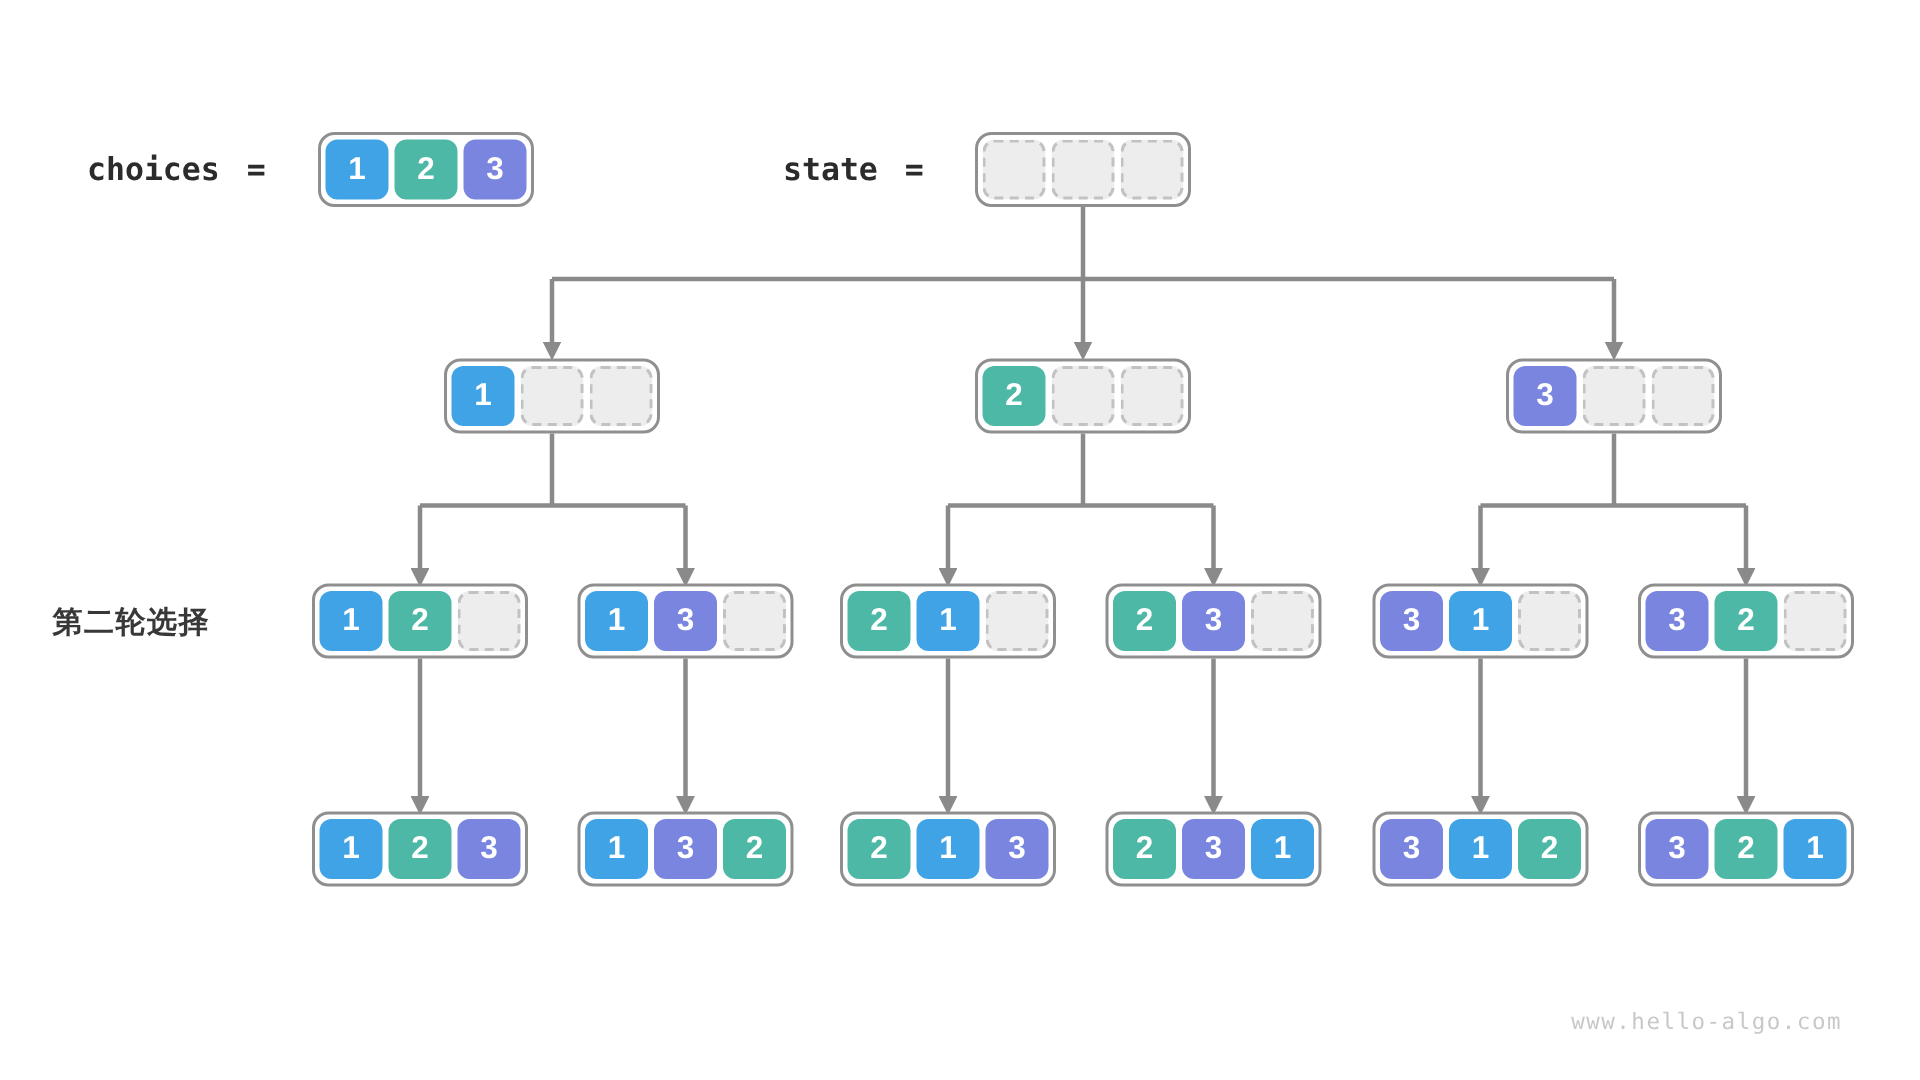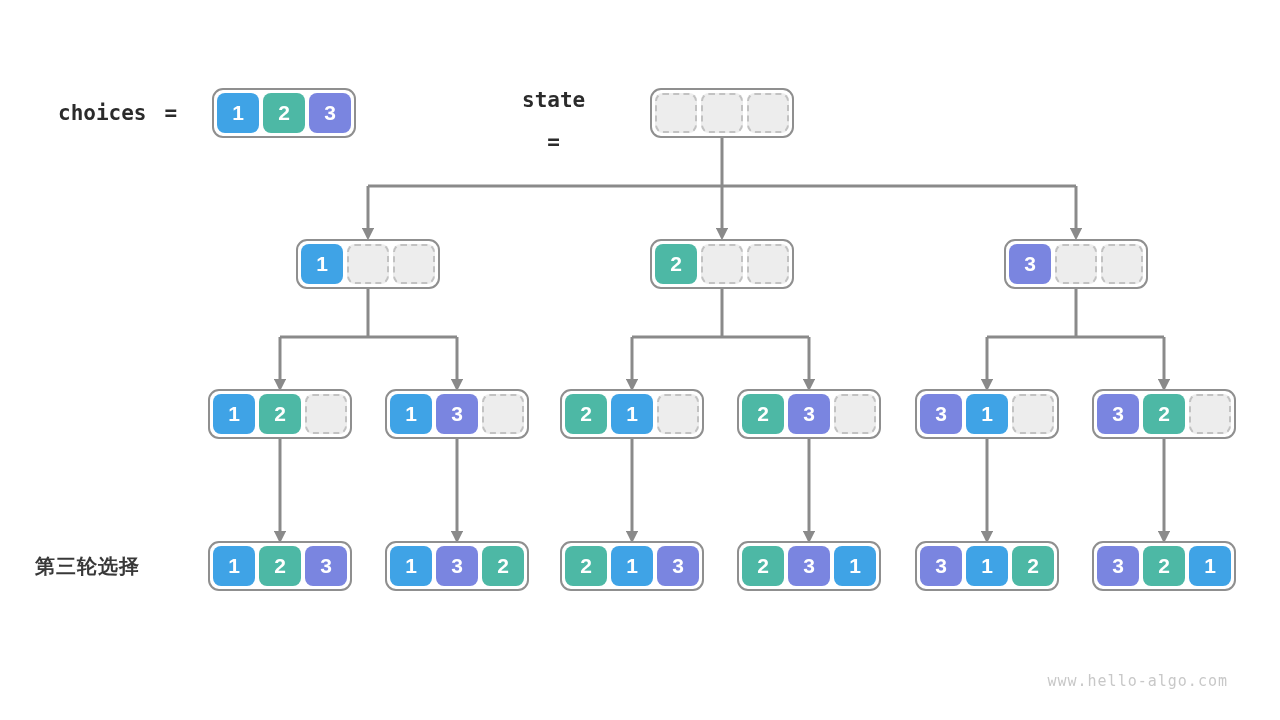--- a/index.html
+++ b/index.html
@@ -88,21 +88,21 @@
   <div class="eq-row" style="left:58px;top:88px;">
     <span>choices</span>
     <span>=</span>
   </div>
   <div class="sbox" style="left:212px;top:88px;">
       <span class="cell" style="background: rgb(63, 163, 230);">1</span>
       <span class="cell" style="background: rgb(77, 184, 165);">2</span>
       <span class="cell" style="background: rgb(122, 133, 224);">3</span>
     </div>
 
-  <div class="eq-row" style="left:522px;top:88px;flex-direction:column;">
+  <div class="eq-row" style="left:522px;top:88px;">
     <span>state</span>
     <span>=</span>
   </div>
   <div class="sbox" style="left:650px;top:88px;">
       <span class="cell empty" style="background: rgb(237, 237, 237); border-color: rgb(194, 194, 194);"></span>
       <span class="cell empty" style="background: rgb(237, 237, 237); border-color: rgb(194, 194, 194);"></span>
       <span class="cell empty" style="background: rgb(237, 237, 237); border-color: rgb(194, 194, 194);"></span>
     </div>
 
   <div class="sbox" style="left:296px;top:239px;">
@@ -114,20 +114,21 @@
       <span class="cell" style="background: rgb(77, 184, 165);">2</span>
       <span class="cell empty" style="background: rgb(237, 237, 237); border-color: rgb(194, 194, 194);"></span>
       <span class="cell empty" style="background: rgb(237, 237, 237); border-color: rgb(194, 194, 194);"></span>
     </div>
   <div class="sbox" style="left:1004px;top:239px;">
       <span class="cell" style="background: rgb(122, 133, 224);">3</span>
       <span class="cell empty" style="background: rgb(237, 237, 237); border-color: rgb(194, 194, 194);"></span>
       <span class="cell empty" style="background: rgb(237, 237, 237); border-color: rgb(194, 194, 194);"></span>
     </div>
 
+  <div class="row-label" style="left:35px;top:389px;">第二轮选择</div>
   <div class="sbox" style="left:208px;top:389px;">
       <span class="cell" style="background: rgb(63, 163, 230);">1</span>
       <span class="cell" style="background: rgb(77, 184, 165);">2</span>
       <span class="cell empty" style="background: rgb(237, 237, 237); border-color: rgb(194, 194, 194);"></span>
     </div>
   <div class="sbox" style="left:385px;top:389px;">
       <span class="cell" style="background: rgb(63, 163, 230);">1</span>
       <span class="cell" style="background: rgb(122, 133, 224);">3</span>
       <span class="cell empty" style="background: rgb(237, 237, 237); border-color: rgb(194, 194, 194);"></span>
     </div>
@@ -145,21 +146,20 @@
       <span class="cell" style="background: rgb(122, 133, 224);">3</span>
       <span class="cell" style="background: rgb(63, 163, 230);">1</span>
       <span class="cell empty" style="background: rgb(237, 237, 237); border-color: rgb(194, 194, 194);"></span>
     </div>
   <div class="sbox" style="left:1092px;top:389px;">
       <span class="cell" style="background: rgb(122, 133, 224);">3</span>
       <span class="cell" style="background: rgb(77, 184, 165);">2</span>
       <span class="cell empty" style="background: rgb(237, 237, 237); border-color: rgb(194, 194, 194);"></span>
     </div>
 
-  <div class="row-label" style="left:35px;top:541px;">第三轮选择</div>
   <div class="sbox" style="left:208px;top:541px;">
       <span class="cell" style="background: rgb(63, 163, 230);">1</span>
       <span class="cell" style="background: rgb(77, 184, 165);">2</span>
       <span class="cell" style="background: rgb(122, 133, 224);">3</span>
     </div>
   <div class="sbox" style="left:385px;top:541px;">
       <span class="cell" style="background: rgb(63, 163, 230);">1</span>
       <span class="cell" style="background: rgb(122, 133, 224);">3</span>
       <span class="cell" style="background: rgb(77, 184, 165);">2</span>
     </div>

